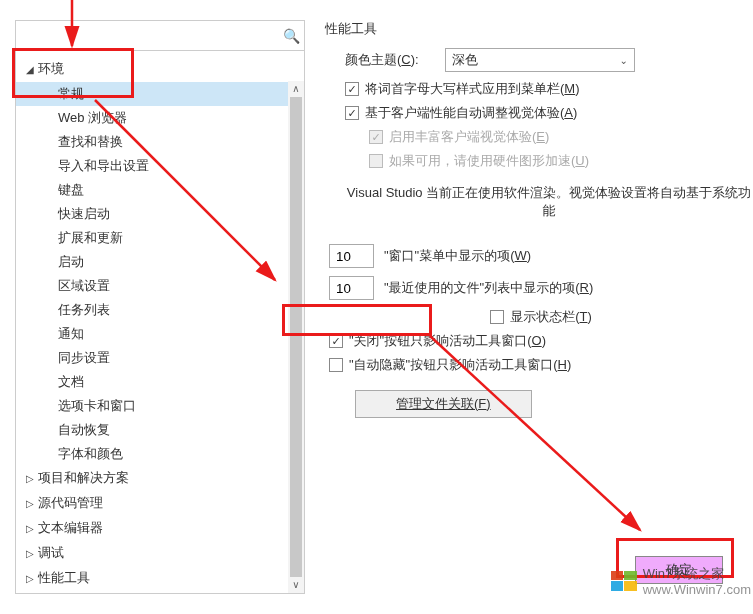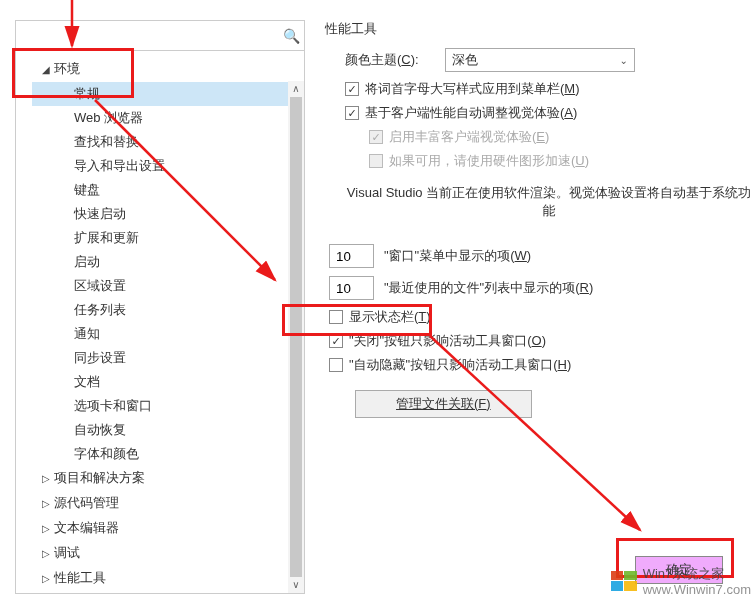--- a/index.html
+++ b/index.html
@@ -3,21 +3,21 @@
 <meta charset="utf-8">
 <style>
 * { box-sizing: border-box; margin: 0; padding: 0; }
 body { font-family: "Microsoft YaHei", "Segoe UI", sans-serif; font-size: 13px; background: #fff; color: #333; width: 753px; height: 614px; overflow: hidden; position: relative; }
 .container { display: flex; height: 100%; }
 .left-panel { width: 290px; border: 1px solid #ccc; margin: 20px 0 20px 15px; display: flex; flex-direction: column; position: relative; }
 .search-box { display: flex; border-bottom: 1px solid #ccc; height: 30px; align-items: center; }
 .search-input { flex: 1; border: none; outline: none; padding: 4px 8px; font-size: 13px; }
 .search-icon { width: 24px; text-align: center; font-size: 14px; color: #666; }
 .tree { flex: 1; overflow-y: auto; padding: 6px 0; position: relative; }
-.tree-item { padding: 2px 8px 2px 22px; cursor: pointer; white-space: nowrap; line-height: 20px; margin-left: 16px; }
+.tree-item { padding: 2px 8px 2px 22px; cursor: pointer; white-space: nowrap; line-height: 20px; }
 .tree-item.level-0 { padding-left: 10px; font-size: 13px; }
 .tree-item.level-1 { padding-left: 42px; }
 .tree-item.level-1.selected { background: #cde6f7; }
 .expander { display: inline-block; width: 12px; font-size: 10px; color: #444; }
 .right-panel { flex: 1; padding: 20px 0 20px 20px; overflow: hidden; }
 .section-title { font-size: 13px; margin-bottom: 10px; }
 .form-row { display: flex; align-items: center; margin-bottom: 8px; padding-left: 20px; }
 .form-label { width: 100px; }
 .select { border: 1px solid #aaa; padding: 2px 6px; width: 190px; height: 24px; background: #fff; position: relative; display: flex; align-items: center; justify-content: space-between; }
 .select .caret { font-size: 10px; color: #555; }
@@ -114,21 +114,21 @@
     <div class="info-text">Visual Studio 当前正在使用软件渲染。视觉体验设置将自动基于系统功能</div>
 
     <div class="num-row">
       <input class="num-input" value="10" style="">
       <span><span>"窗口"菜单中显示的项(</span><span class="mnemonic">W</span><span>)</span></span>
     </div>
     <div class="num-row">
       <input class="num-input" value="10" style="">
       <span><span>"最近使用的文件"列表中显示的项(</span><span class="mnemonic">R</span><span>)</span></span>
     </div>
-    <div class="checkbox-row" style="padding-left:4px;">
+    <div class="checkbox-row" style="padding-left:4px;justify-content:center;">
       <span class="checkbox"></span>
       <span class="checkbox-label"><span>显示状态栏(</span><span class="mnemonic">T</span><span>)</span></span>
     </div>
     <div class="checkbox-row" style="padding-left:4px;">
       <span class="checkbox checked"></span>
       <span class="checkbox-label"><span>"关闭"按钮只影响活动工具窗口(</span><span class="mnemonic">O</span><span>)</span></span>
     </div>
     <div class="checkbox-row" style="padding-left:4px;">
       <span class="checkbox"></span>
       <span class="checkbox-label"><span>"自动隐藏"按钮只影响活动工具窗口(</span><span class="mnemonic">H</span><span>)</span></span>

